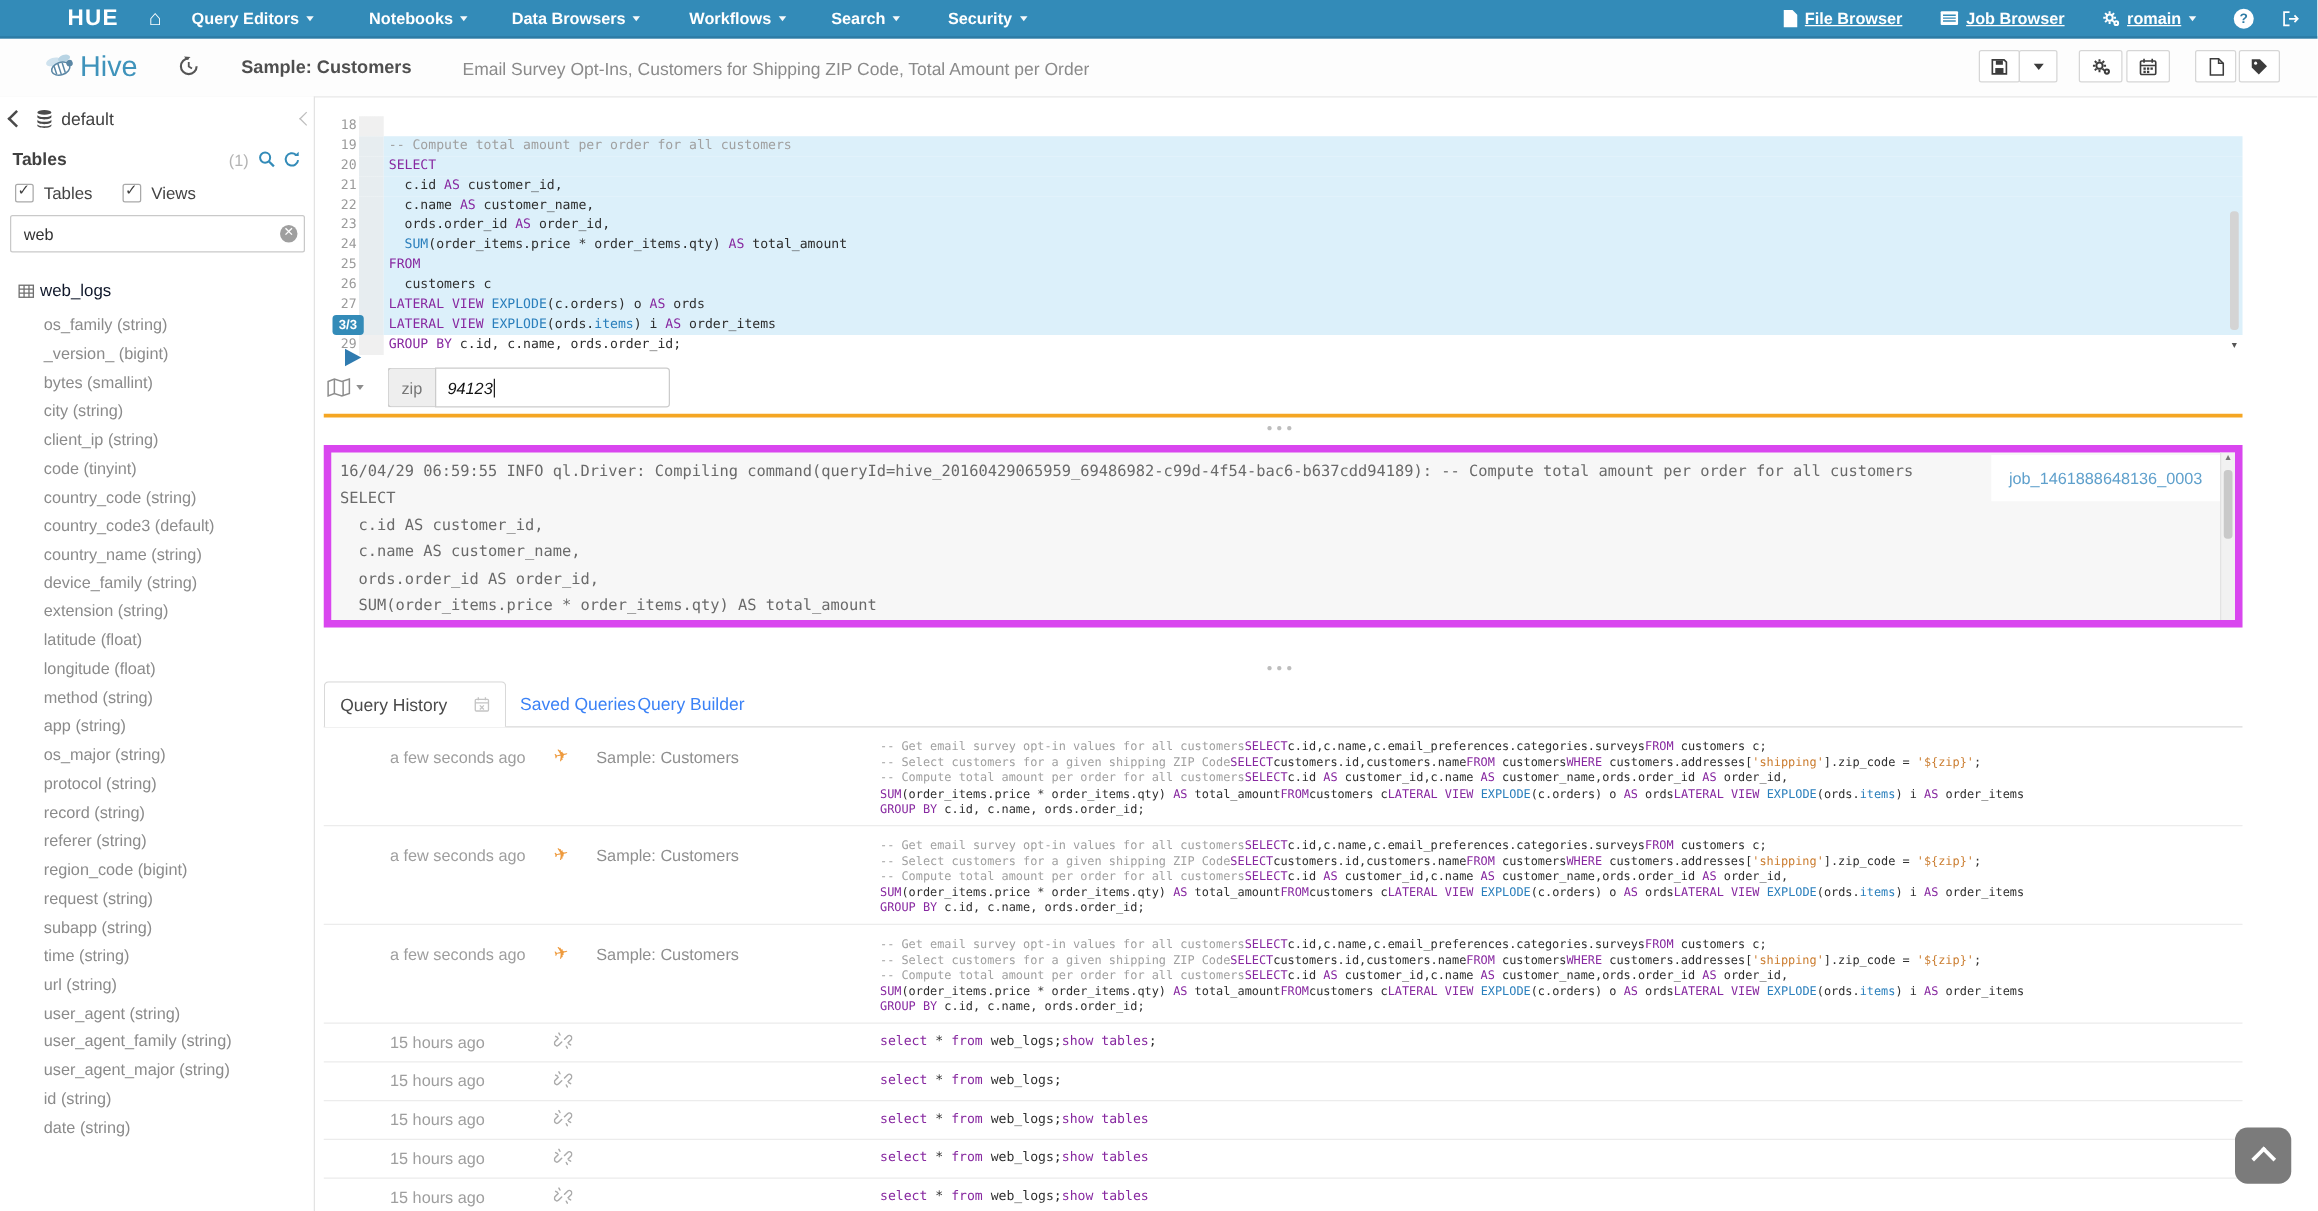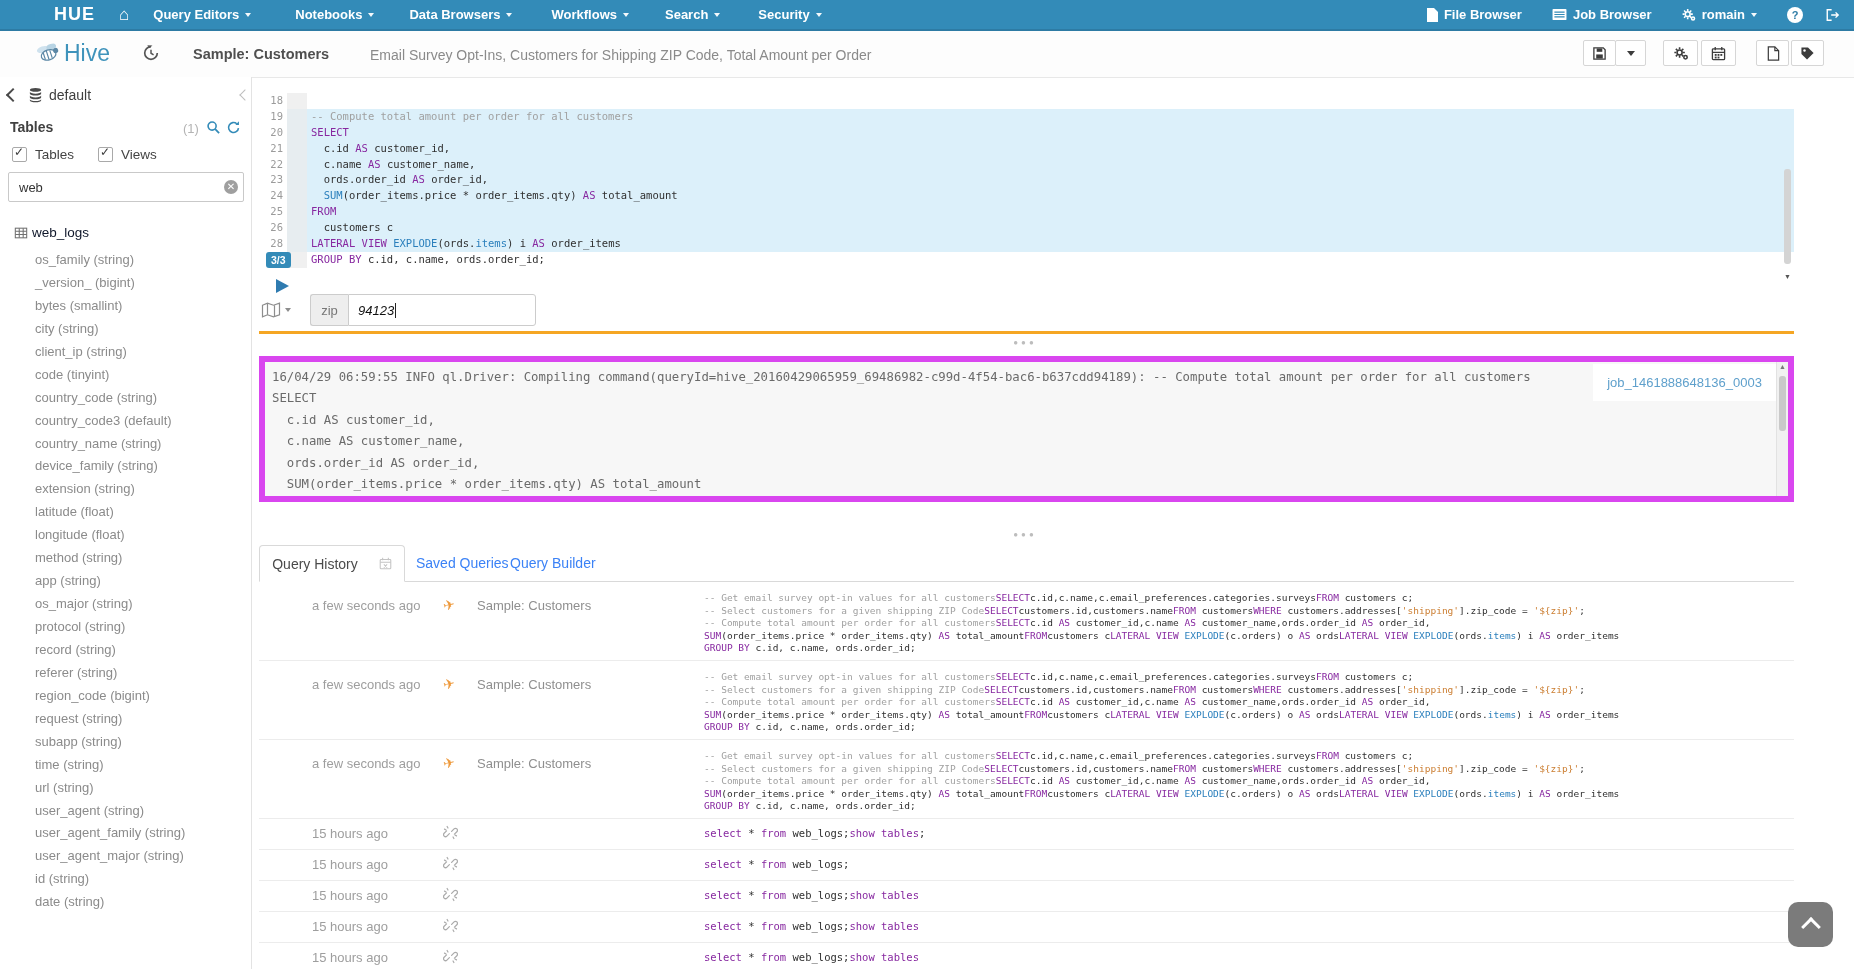--- a/index.html
+++ b/index.html
@@ -10,21 +10,21 @@
   
   .navbar{position:absolute;left:0;top:0;width:1854px;height:29px;background:#338bb8;
     border-bottom:2px solid #2d7ba4;display:flex;align-items:center;color:#fff;}
   .nav-left{display:flex;align-items:center;height:29px;}
   .logo{margin-left:54px;font-size:18px;font-weight:bold;letter-spacing:1px;cursor:pointer;}
   .home-ic{margin-left:24px;font-size:17px;line-height:29px;cursor:pointer;}
   .nav-item{display:flex;align-items:center;font-size:13px;font-weight:bold;cursor:pointer;white-space:nowrap;}
   .chev-dn{display:inline-block;width:0;height:0;border-left:3.5px solid transparent;
     border-right:3.5px solid transparent;border-top:4px solid rgba(255,255,255,.95);margin-left:6px;}
   .nav-right{position:absolute;right:14px;top:0;height:29px;display:flex;align-items:center;}
-  .nav-right .nav-item{margin-left:30px;}
+  .nav-right .nav-item{margin-left:30px;text-decoration:underline;}
   .nav-ic{display:inline-flex;margin-right:6px;}
   .help-circle{width:16px;height:16px;border-radius:50%;background:#fff;color:#2e7ca6;font-weight:bold;
     font-size:11px;display:flex;align-items:center;justify-content:center;margin-left:30px;cursor:pointer;}
 
   
   .subheader{position:absolute;left:0;top:31px;width:1854px;height:46px;background:#fdfdfd;
     border-bottom:1px solid #e8e8e8;}
   .hive-name{position:absolute;left:64px;top:9px;font-size:23px;color:#3f93bb;}
   .hist-ic{position:absolute;left:142px;top:13px;cursor:pointer;}
   .doc-title{position:absolute;left:193px;top:15px;font-size:14.5px;font-weight:bold;color:#4f4f4f;}
@@ -56,21 +56,21 @@
   .table-row{position:absolute;left:14px;top:148px;display:flex;align-items:center;cursor:pointer;}
   .table-name{font-size:13.5px;color:#0f172a;margin-left:4px;}
   .col-list{position:absolute;left:0;top:172px;width:250px;margin:0;padding:0;list-style:none;}
   .col-list li{height:22.95px;line-height:22.95px;padding-left:35px;font-size:13px;color:#8b8b8b;
     white-space:nowrap;cursor:pointer;}
 
   
   .editor-lines{position:absolute;left:258px;top:93px;width:1536px;
     font-family:"DejaVu Sans Mono","Liberation Mono",monospace;font-size:10.5px;}
   .ed-row{display:flex;height:15.9px;line-height:15.9px;}
-  .ed-gut{width:49px;box-sizing:border-box;text-align:right;padding-right:24px;color:#9b9b9b;
+  .ed-gut{width:49px;box-sizing:border-box;text-align:center;padding-right:7px;color:#9b9b9b;
     background:linear-gradient(to right,#fff 29px,#f0f0f0 29px);flex:none;}
   .ed-code{flex:1;padding-left:4px;white-space:pre;}
   .ed-row.hl .ed-code{background:#dcf0fa;}
   .ed-row.hl .ed-gut{background:linear-gradient(to right,#fff 29px,#e7edf0 29px);}
   .seg-c{color:#a0a0a0;} .seg-k{color:#8728a0;} .seg-f{color:#2a7fbc;} .seg-s{color:#cb7d30;} .seg-t{color:#2f2f2f;}
   .ed-sb{position:absolute;left:1782px;top:95px;width:11px;height:185px;}
   .ed-sb .thumb{position:absolute;left:2px;bottom:16px;width:7px;height:95px;background:#d4d4d4;border-radius:3px;}
   .ed-sb .arr{position:absolute;left:0;bottom:0;width:11px;text-align:center;font-size:7px;color:#555;cursor:pointer;}
   .stmt-badge{position:absolute;left:266px;top:252px;background:#338bb8;color:#fff;font-size:10.5px;
     font-weight:bold;padding:2px 5px;border-radius:3px;}
@@ -390,20 +390,24 @@
       </div>
       <div class="ed-row hl">
         <span class="ed-gut">25</span>
         <span class="ed-code"><span class="seg-k">FROM</span></span>
       </div>
       <div class="ed-row hl">
         <span class="ed-gut">26</span>
         <span class="ed-code"><span class="seg-t">  customers c</span></span>
       </div>
       <div class="ed-row hl">
+        <span class="ed-gut">27</span>
+        <span class="ed-code"><span class="seg-k">LATERAL VIEW</span><span class="seg-t"> </span><span class="seg-f">EXPLODE</span><span class="seg-t">(c.orders) o </span><span class="seg-k">AS</span><span class="seg-t"> ords</span></span>
+      </div>
+      <div class="ed-row hl">
         <span class="ed-gut">28</span>
         <span class="ed-code"><span class="seg-k">LATERAL VIEW</span><span class="seg-t"> </span><span class="seg-f">EXPLODE</span><span class="seg-t">(ords.</span><span class="seg-f">items</span><span class="seg-t">) i </span><span class="seg-k">AS</span><span class="seg-t"> order_items</span></span>
       </div>
       <div class="ed-row">
         <span class="ed-gut">29</span>
         <span class="ed-code"><span class="seg-k">GROUP BY</span><span class="seg-t"> c.id, c.name, ords.order_id;</span></span>
       </div>
     </div>
   <div class="ed-sb">
     <div class="thumb"></div>

